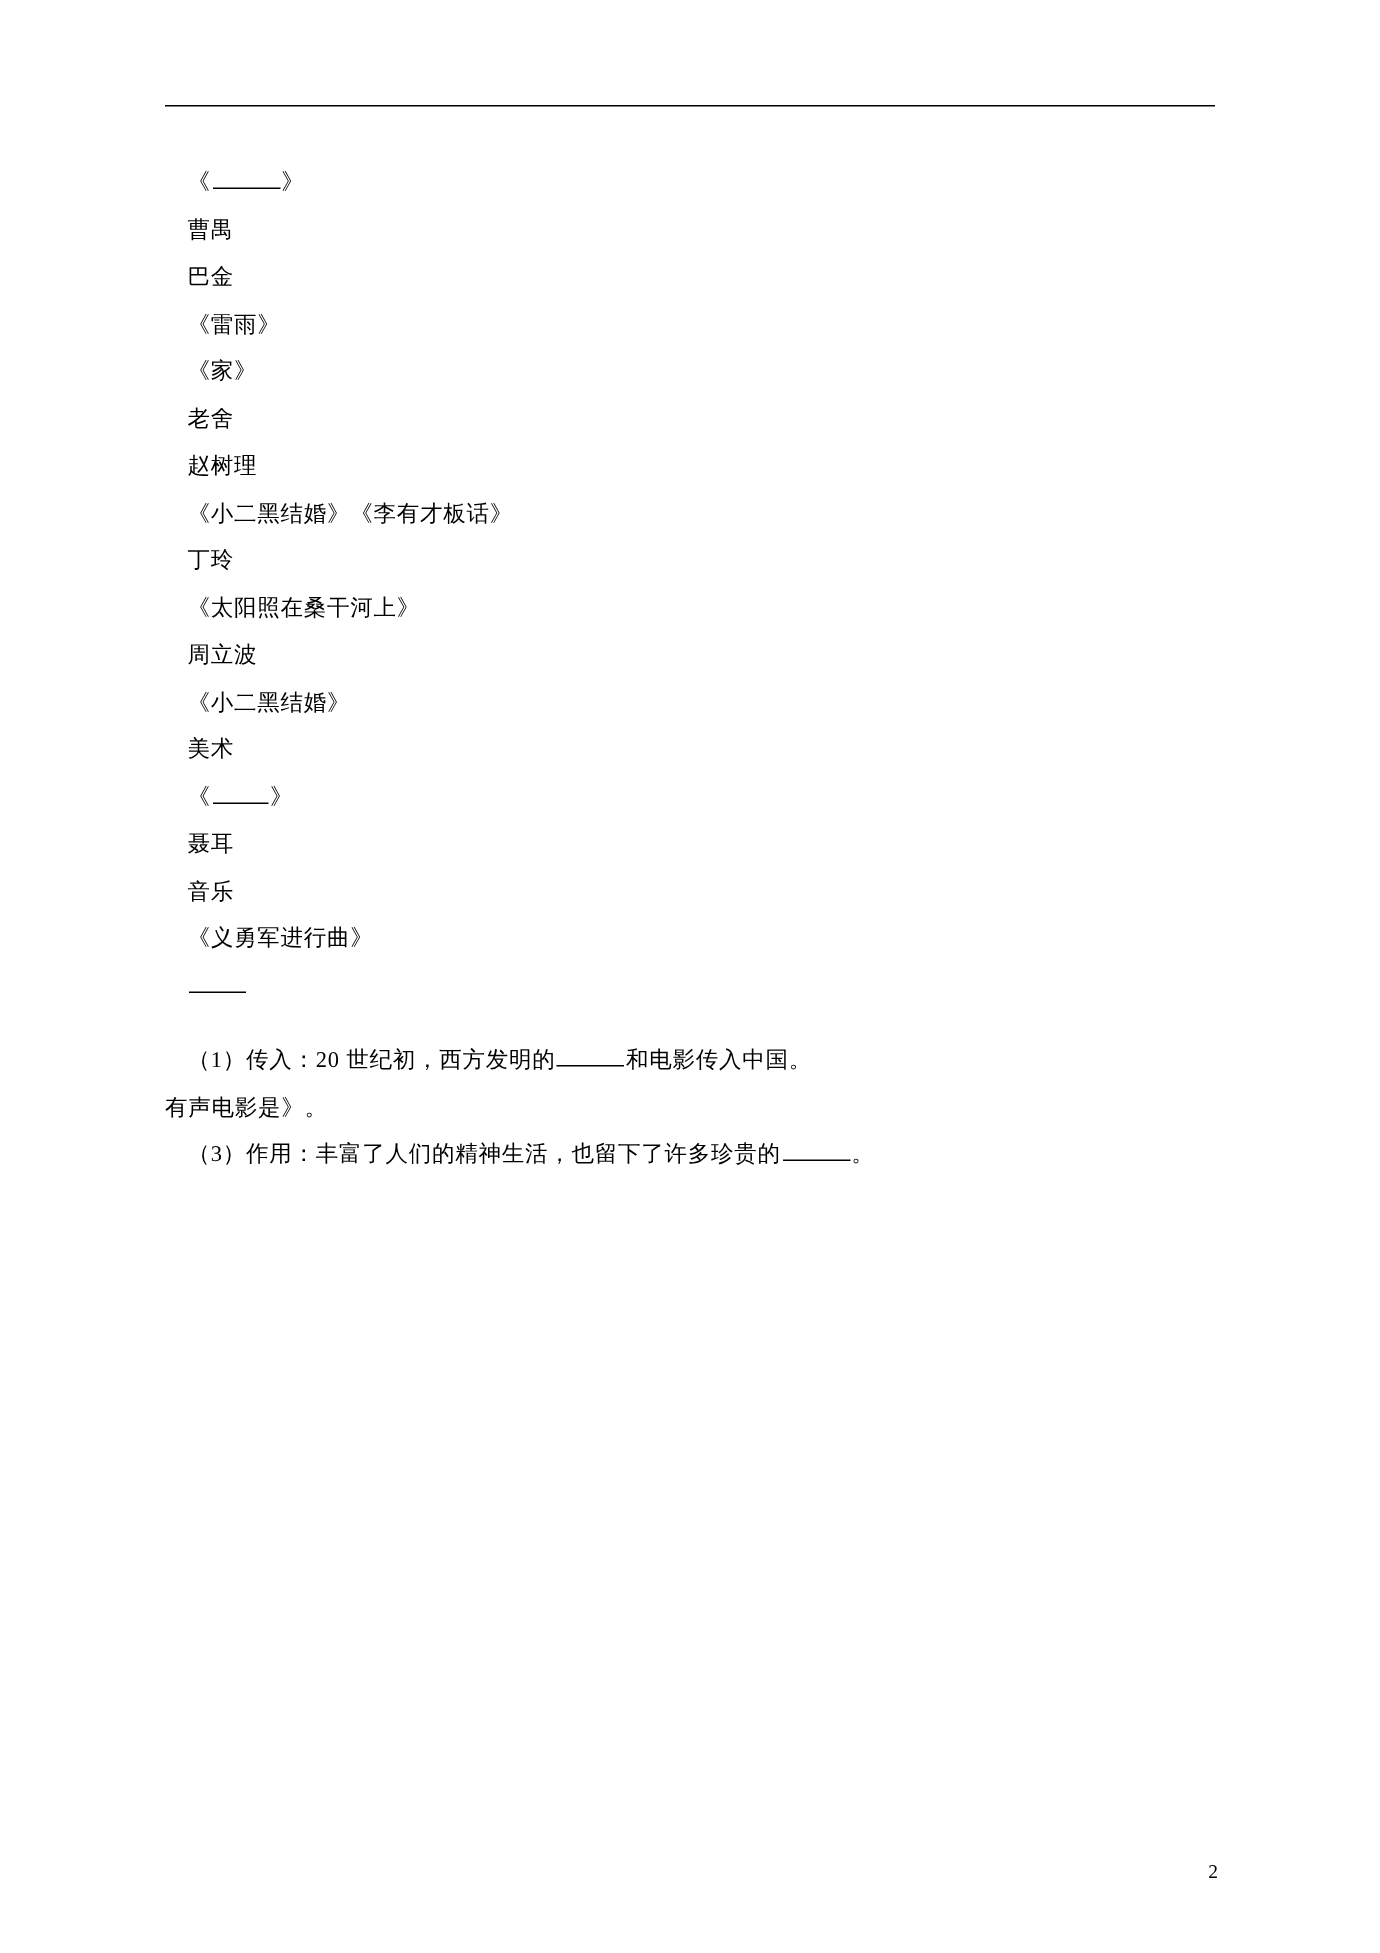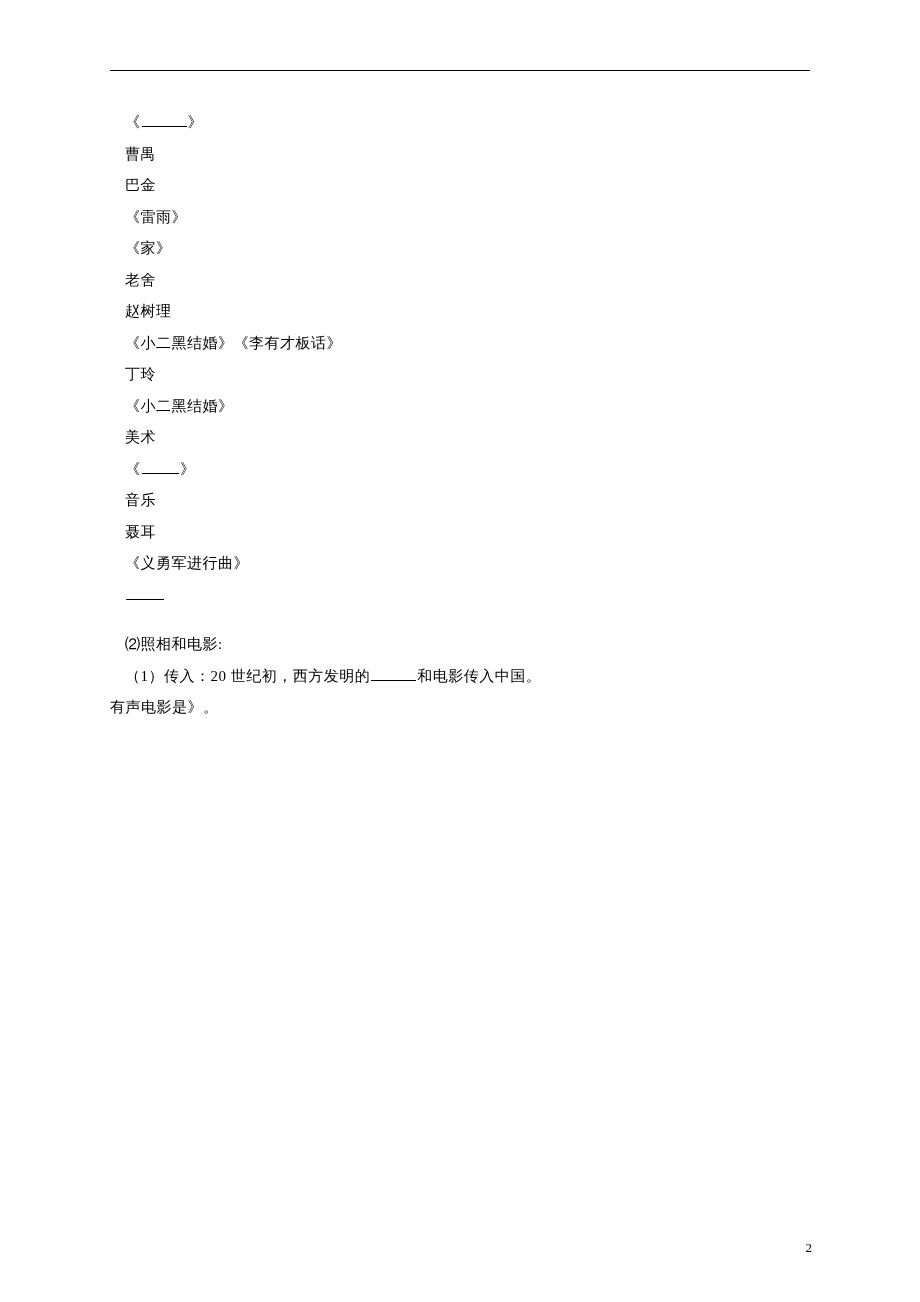--- a/index.html
+++ b/index.html
@@ -62,34 +62,38 @@
     <span>《</span><span class="blank"></span><span>》</span>
   </div>
   <div class="line indent"><span>曹禺</span></div>
   <div class="line indent"><span>巴金</span></div>
   <div class="line indent"><span>《雷雨》</span></div>
   <div class="line indent"><span>《家》</span></div>
   <div class="line indent"><span>老舍</span></div>
   <div class="line indent"><span>赵树理</span></div>
   <div class="line indent"><span>《小二黑结婚》《李有才板话》</span></div>
   <div class="line indent"><span>丁玲</span></div>
+  <div class="line indent"><span>《太阳照在桑干河上》</span></div>
+  <div class="line indent"><span>周立波</span></div>
   <div class="line indent"><span>《小二黑结婚》</span></div>
   <div class="line indent"><span>美术</span></div>
   <div class="line indent">
     <span>《</span><span class="blank blank-short"></span><span>》</span>
   </div>
+  <div class="line indent"><span>聂耳</span></div>
   <div class="line indent"><span>音乐</span></div>
-  <div class="line indent"><span>聂耳</span></div>
   <div class="line indent"><span>《义勇军进行曲》</span></div>
   <div class="line indent">
     <span class="blank blank-short"></span><span></span>
   </div>
 
   <div class="gap"></div>
 
-  <div class="line indent"><span>⑵照相和电影:</span></div>
   <div class="line indent">
     <span>（1）传入：20 世纪初，西方发明的</span><span class="blank"></span><span>和电影传入中国。</span>
   </div>
   <div class="line"><span>有声电影是》。</span></div>
+  <div class="line indent">
+    <span>（3）作用：丰富了人们的精神生活，也留下了许多珍贵的</span><span class="blank"></span><span>。</span>
+  </div>
 </div>
 
 <div class="page-num">2</div>
 
 </body></html>

